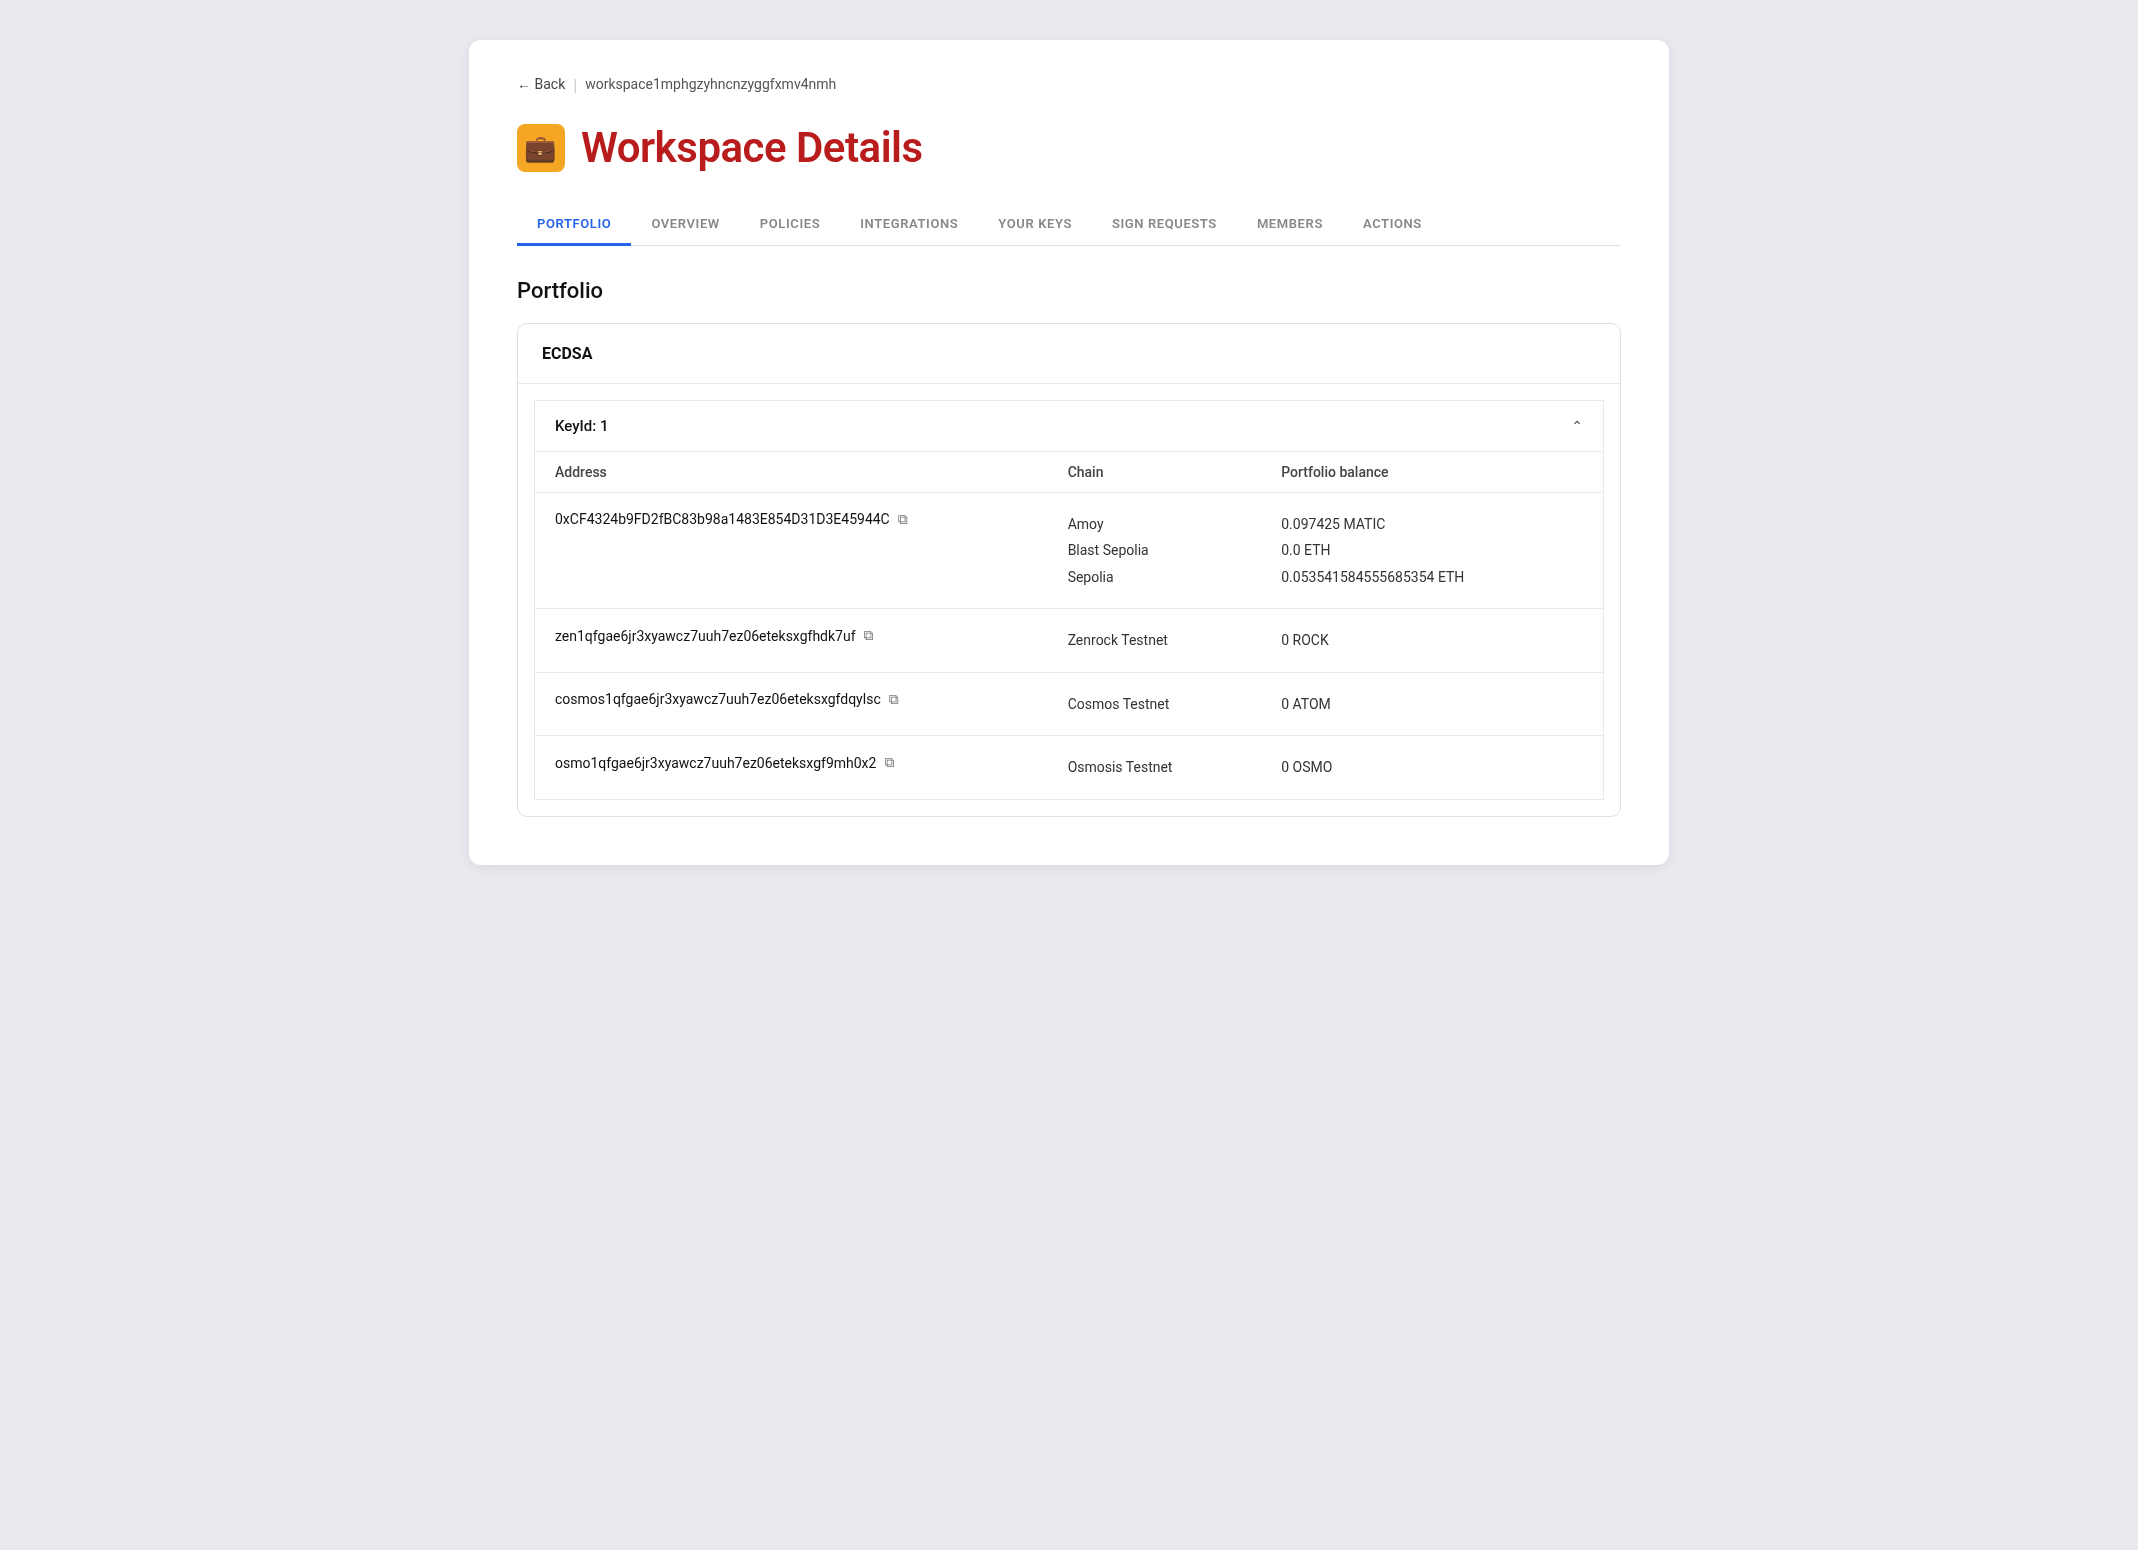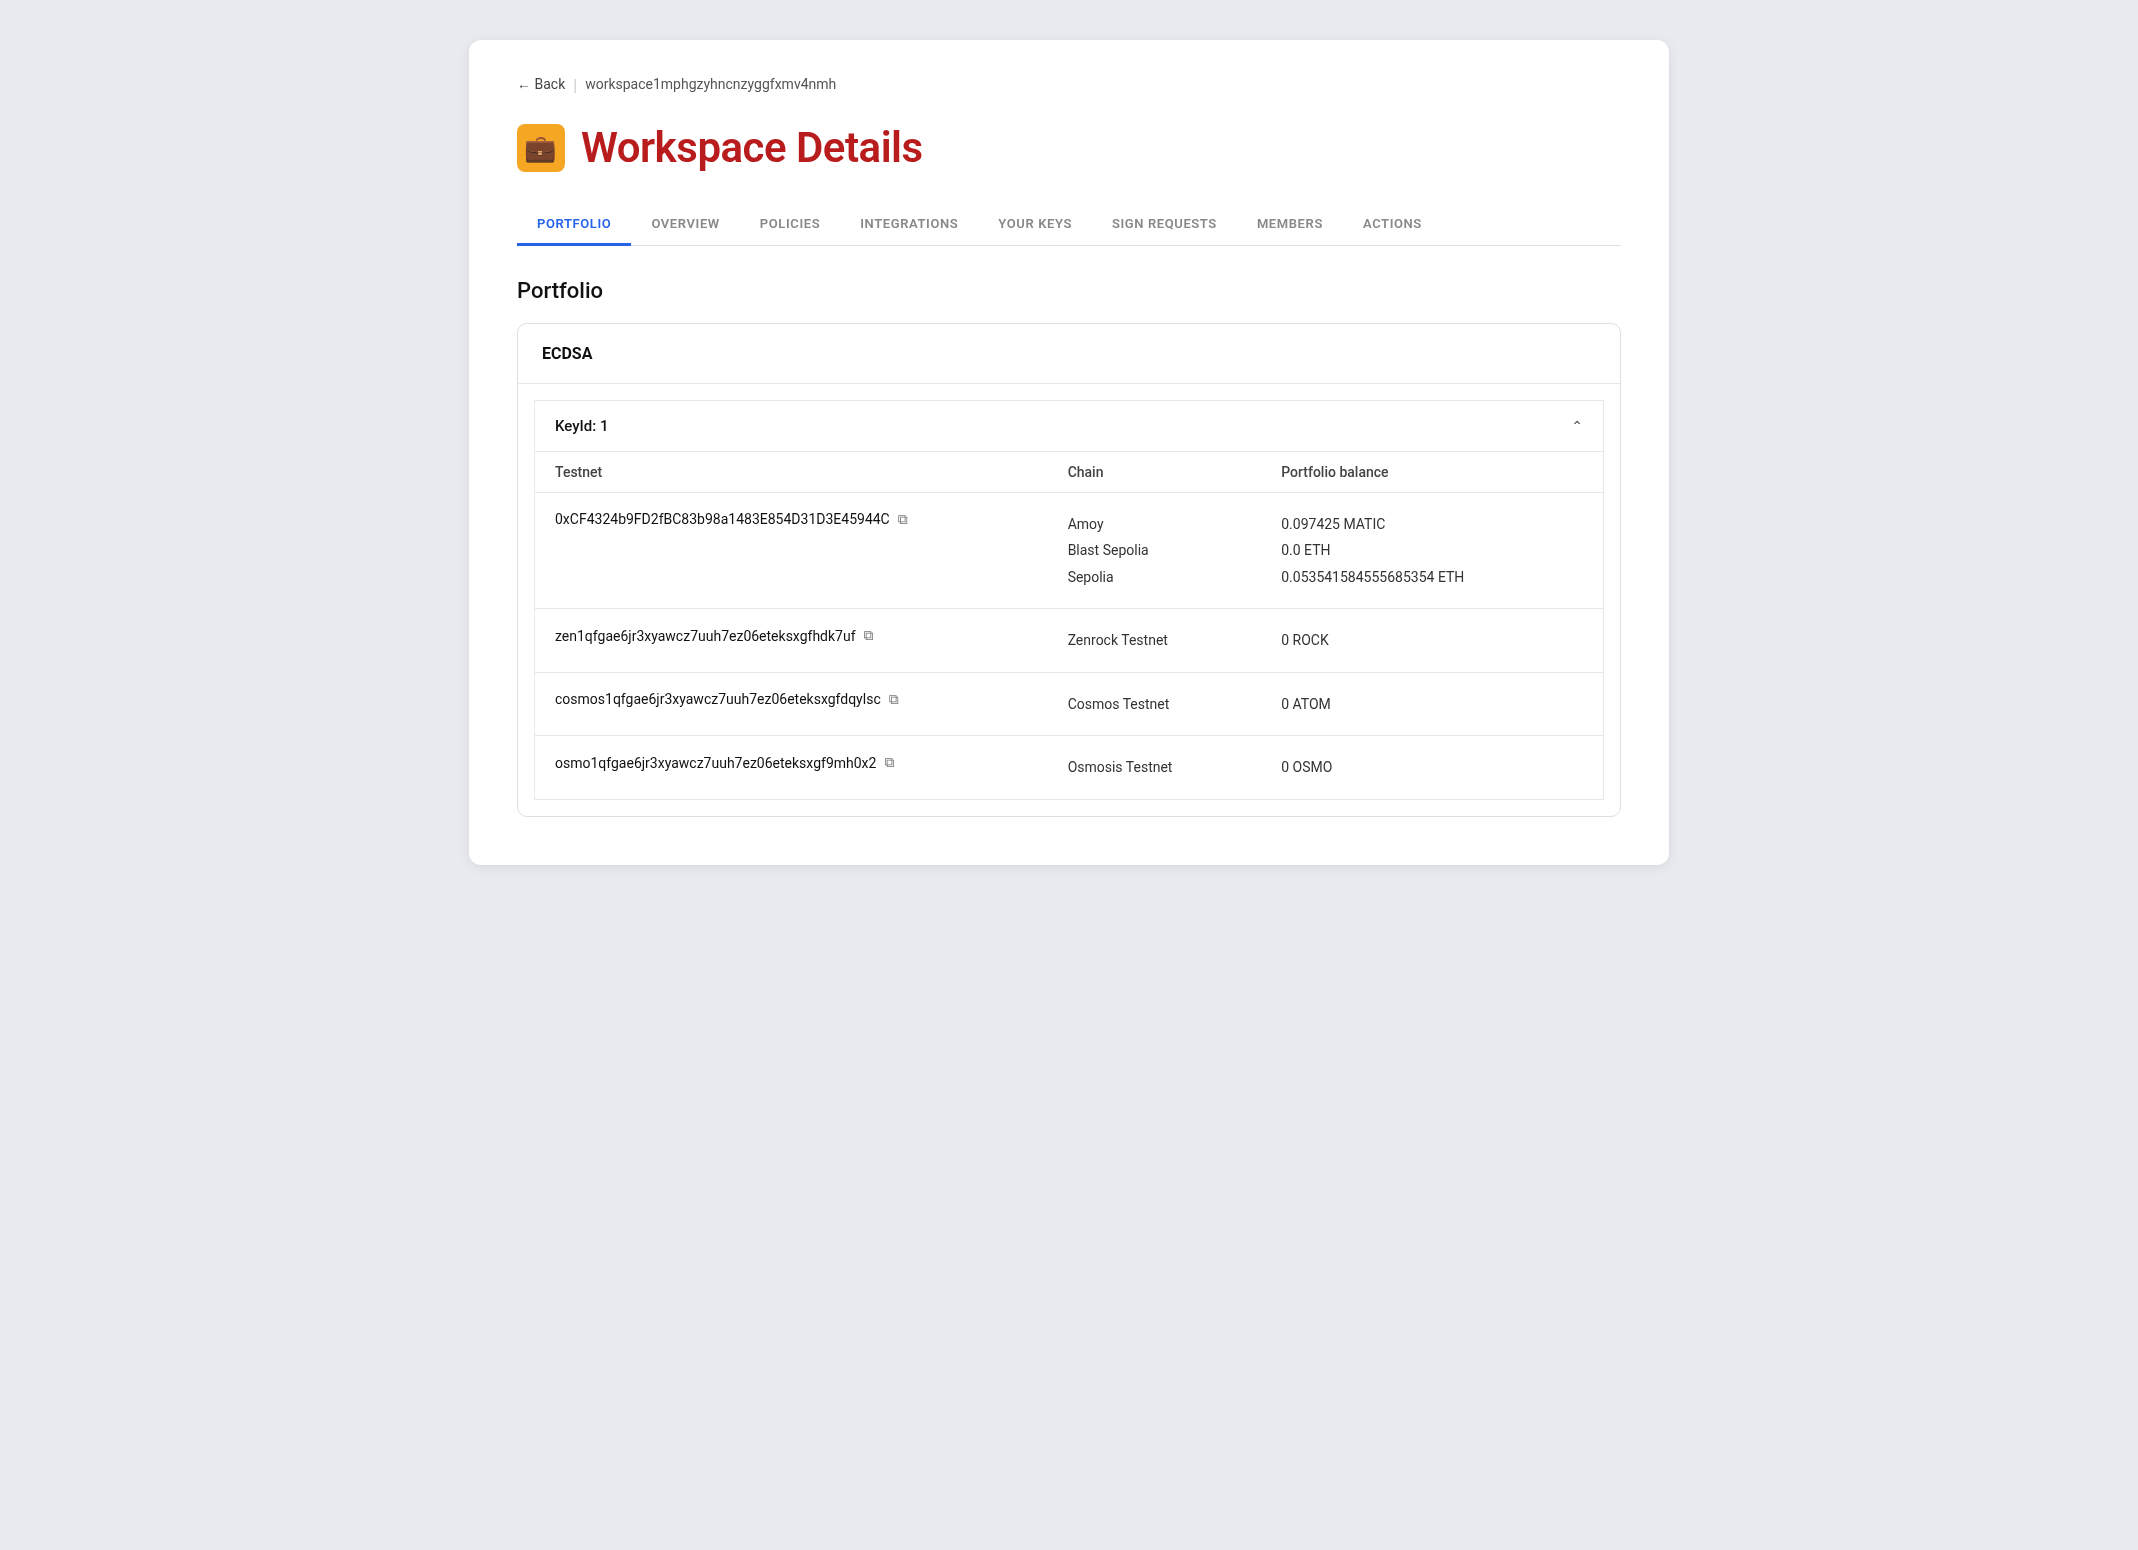--- a/index.html
+++ b/index.html
@@ -209,21 +209,21 @@
 
     <div class="key-section">
       <div class="key-header">
         <span class="key-label">KeyId: 1</span>
         <span class="chevron-icon">⌃</span>
       </div>
 
       <table class="address-table">
         <thead>
           <tr>
-            <th class="col-address">Testnet</th>
+            <th class="col-address">Address</th>
             <th class="col-chain">Chain</th>
             <th class="col-balance">Portfolio balance</th>
           </tr>
         </thead>
         <tbody id="address-table-body">
         <tr>
               <td>
                 <div class="address-cell">
                   <span>0xCF4324b9FD2fBC83b98a1483E854D31D3E45944C</span>
                   <span class="copy-icon">⧉</span>

